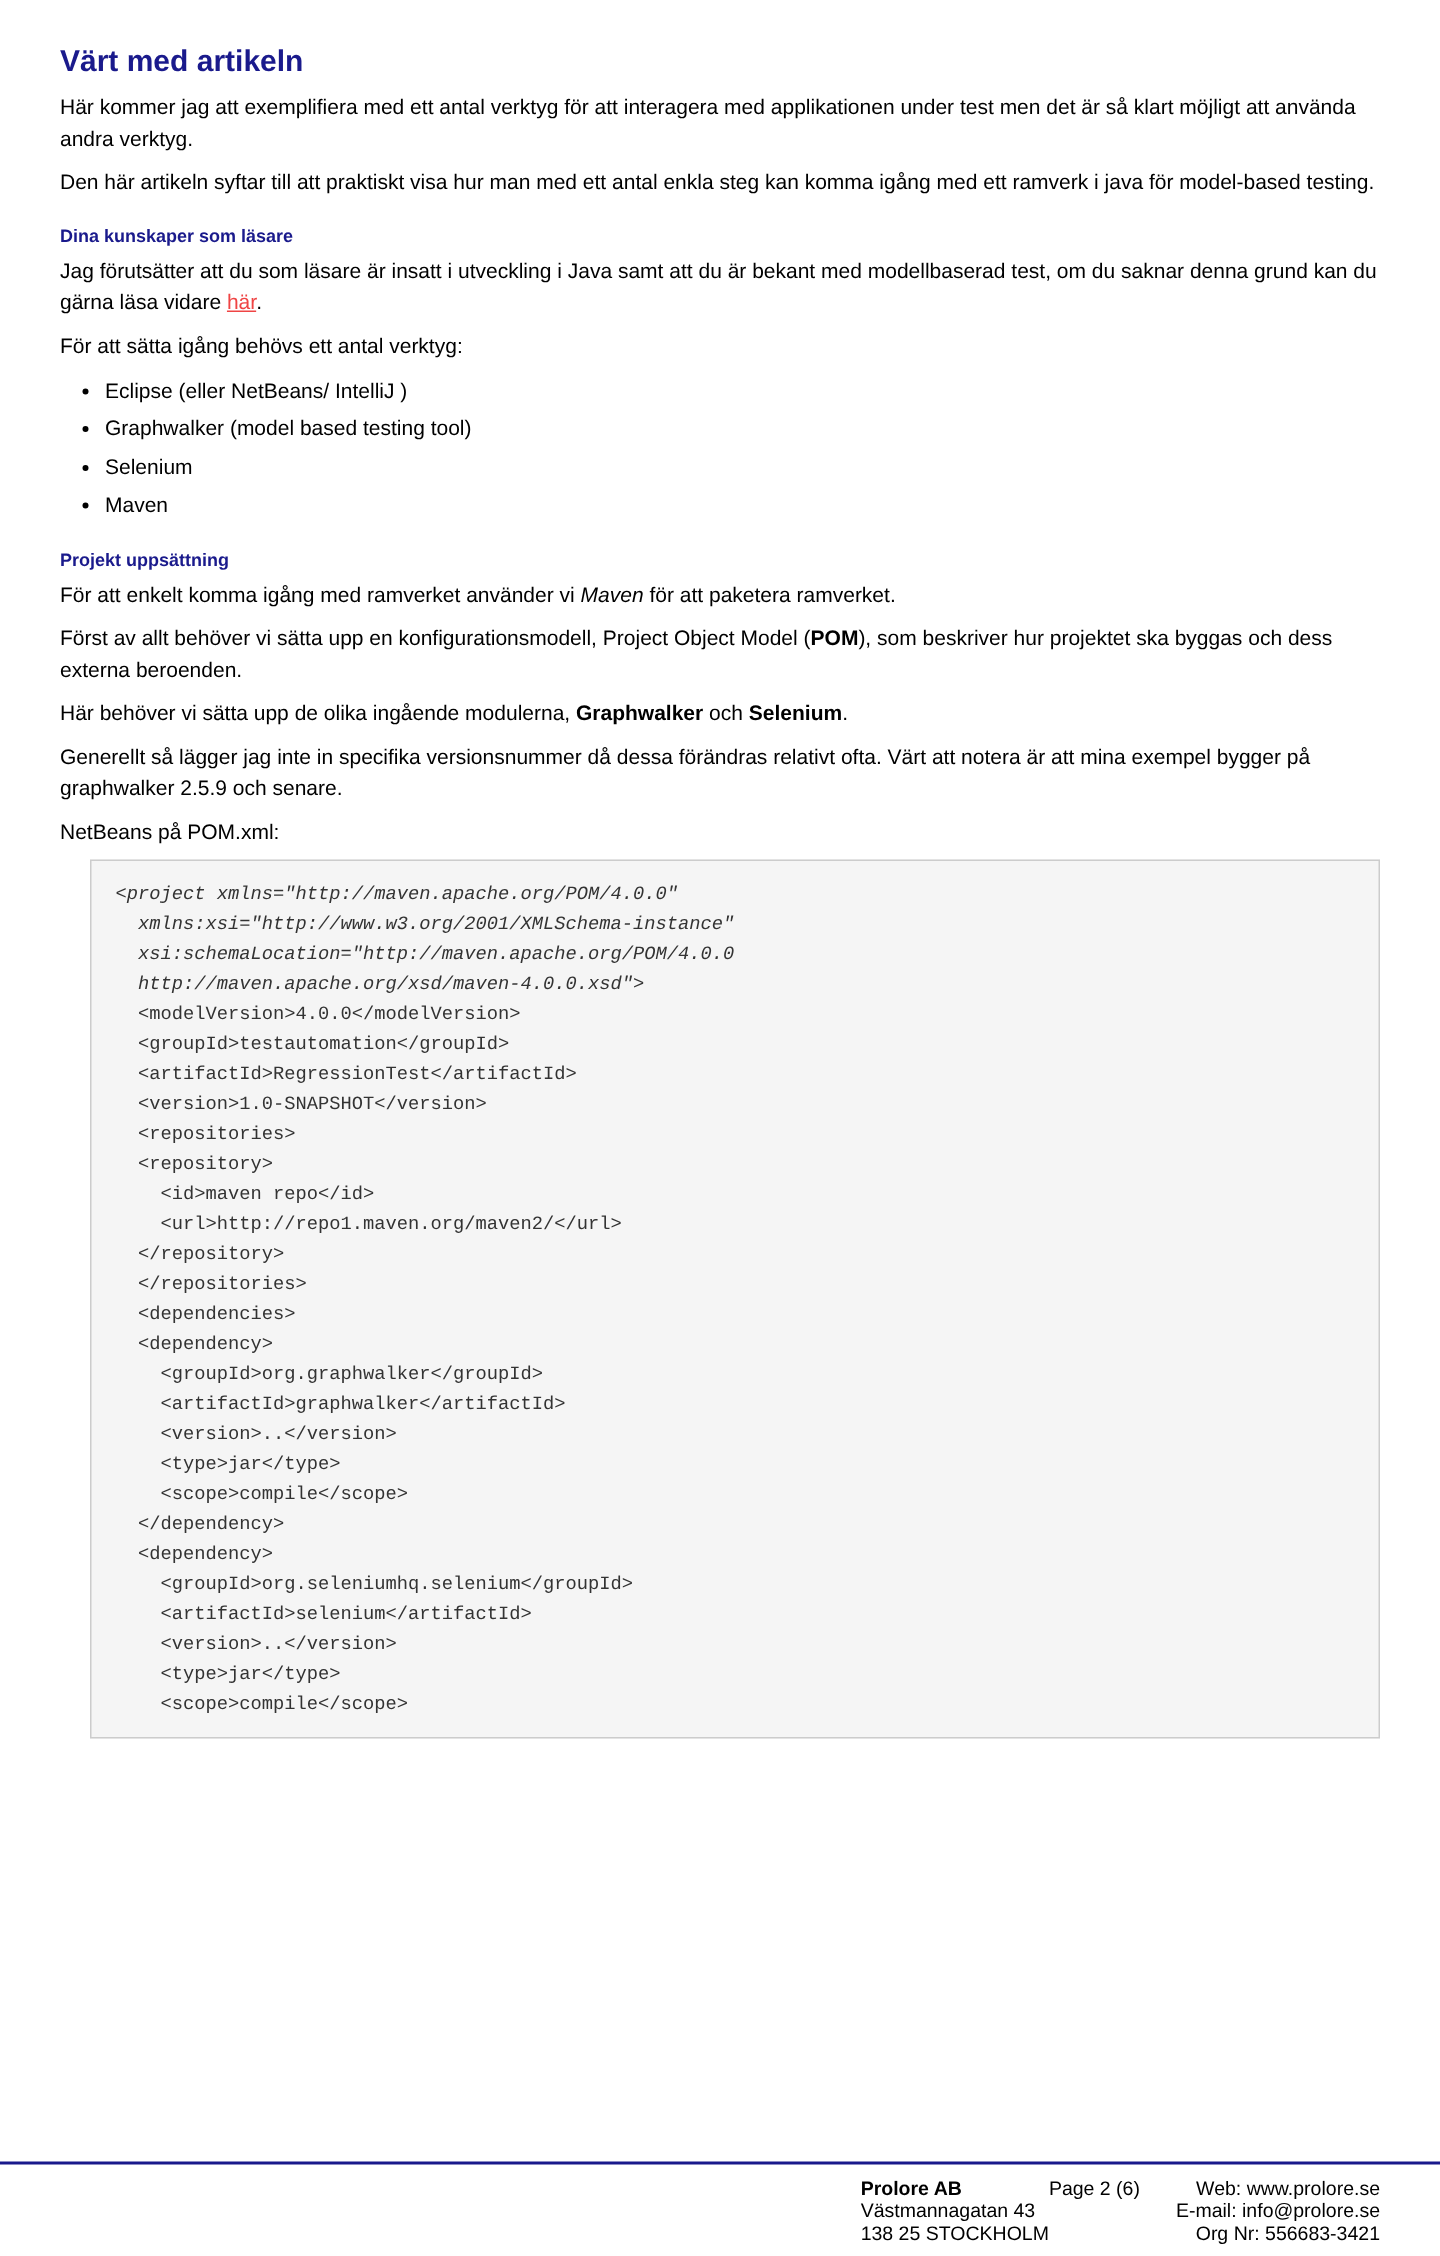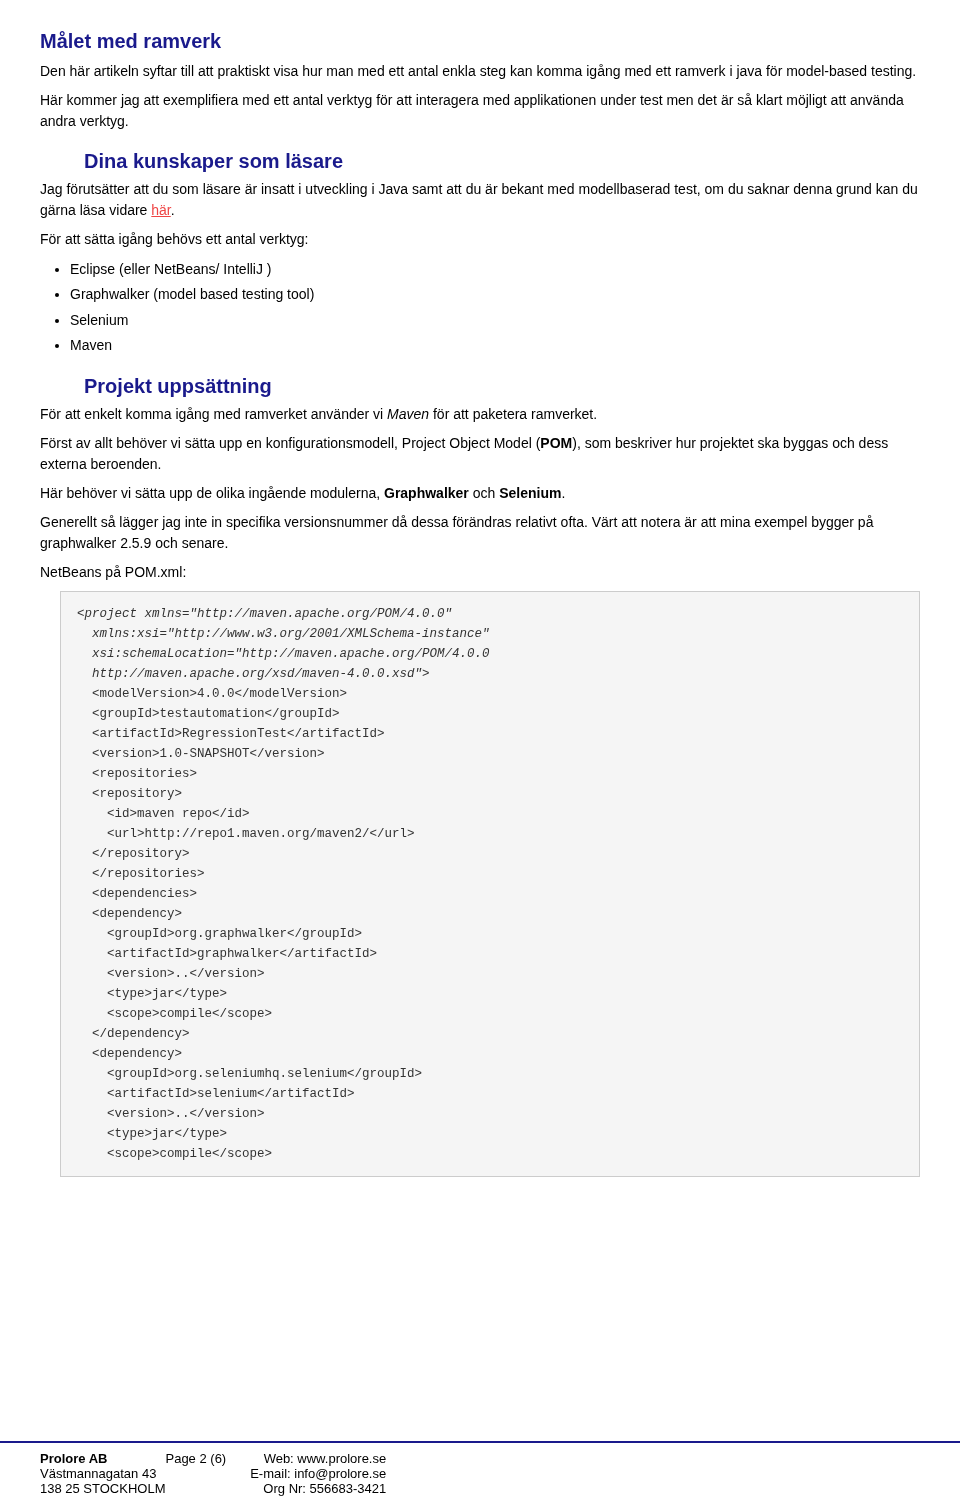--- a/index.html
+++ b/index.html
@@ -17,26 +17,25 @@
       min-height: 1504px;
       position: relative;
     }
     h2 {
       font-size: 20px;
       font-weight: bold;
       color: #1a1a8c;
       margin-bottom: 8px;
     }
     h3 {
-      font-size: 20px;
+      font-size: 12px;
       font-weight: bold;
       color: #1a1a8c;
       margin-top: 18px;
       margin-bottom: 6px;
-      margin-left: 44px;
     }
     p {
       margin-bottom: 8px;
       line-height: 1.5;
     }
     a {
       color: #ef4444;
     }
     .bullet-list {
       margin: 6px 0 12px 30px;
@@ -62,21 +61,21 @@
     .code-block .italic-line {
       font-style: italic;
     }
     footer {
       position: absolute;
       bottom: 0;
       left: 0;
       right: 0;
       border-top: 2px solid #1a1a8c;
       display: flex;
-      justify-content: flex-start;
+      justify-content: flex-end;
       padding: 8px 40px;
       font-size: 13px;
       background: #fff;
     }
     footer .footer-left, footer .footer-center, footer .footer-right {
       display: flex;
       flex-direction: column;
     }
     footer .footer-center {
       align-items: center;
@@ -85,25 +84,25 @@
       align-items: flex-end;
       margin-left: 24px;
     }
     .bold { font-weight: bold; }
   </style>
 </head>
 <body>
 
 <div class="page">
 
-  <h2>Målet med ramverk</h2>
+  <h2>Värt med artikeln</h2>
+
+  <p>Här kommer jag att exemplifiera  med ett antal verktyg för att interagera med applikationen under test men det är så klart möjligt att använda andra verktyg.</p>
 
   <p>Den här artikeln syftar till att praktiskt visa hur man med ett antal enkla steg kan komma igång med ett ramverk i java för model-based testing.</p>
-
-  <p>Här kommer jag att exemplifiera  med ett antal verktyg för att interagera med applikationen under test men det är så klart möjligt att använda andra verktyg.</p>
 
   <h3>Dina kunskaper som läsare</h3>
 
   <p>
     <span>Jag förutsätter att du som läsare är insatt i utveckling i Java samt att du är bekant med modellbaserad test, om du saknar denna grund kan du gärna läsa vidare </span><a href="#">här</a>.
   </p>
 
   <p>För att sätta igång behövs ett antal verktyg:</p>
 
   <ul class="bullet-list">

